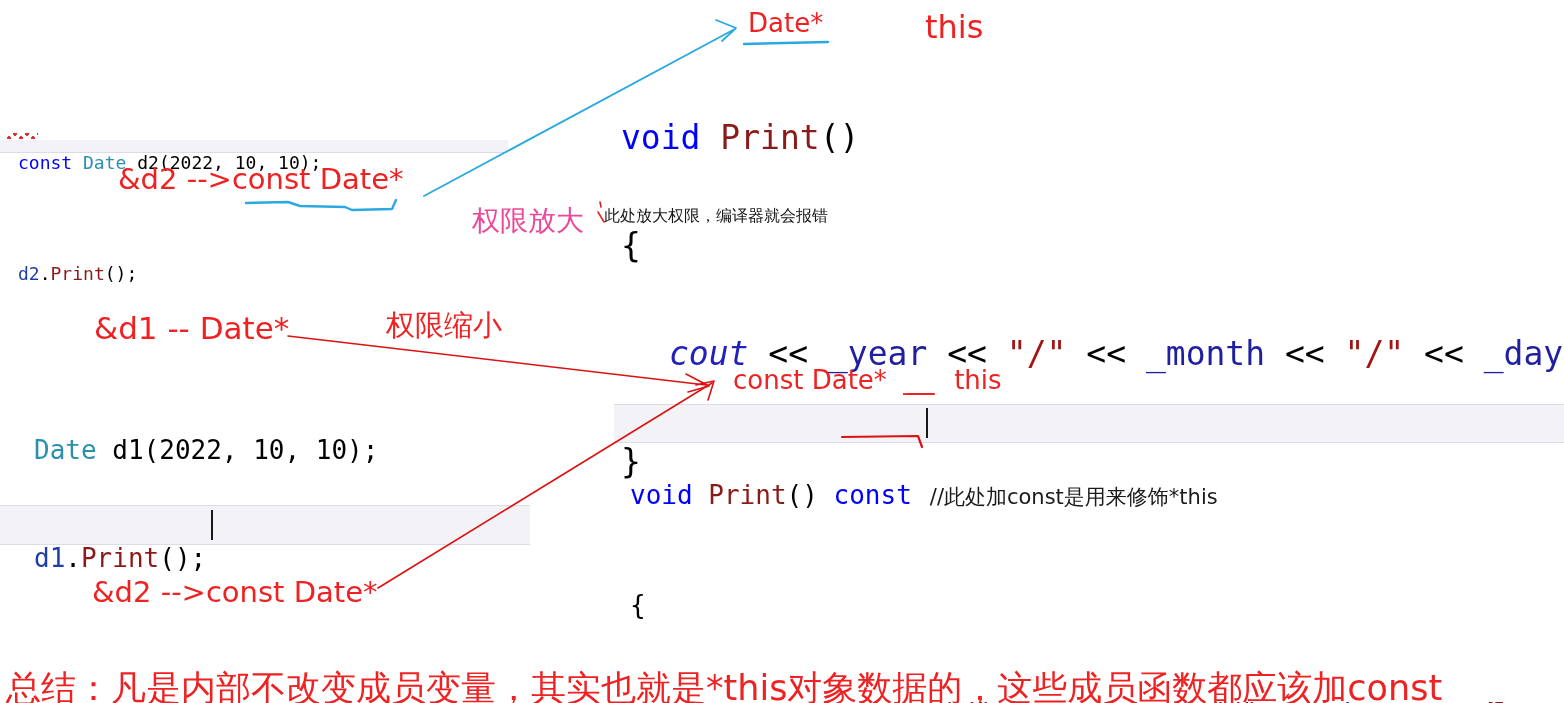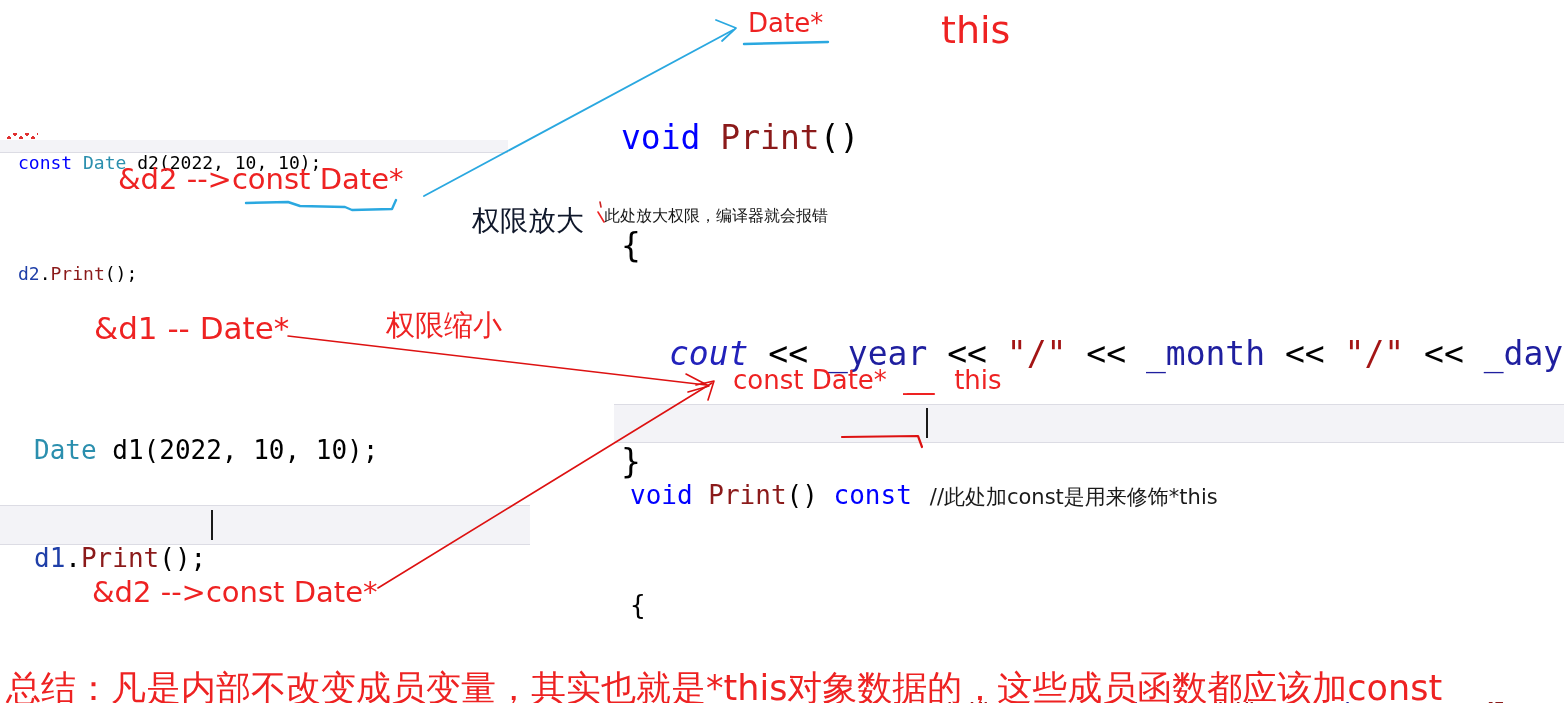--- a/index.html
+++ b/index.html
@@ -64,21 +64,21 @@
     background: #1a1a1a;
   }
 
   
   .ann {
     position: absolute;
     white-space: pre;
     font-family: "DejaVu Sans", "Liberation Sans", sans-serif;
   }
   .ann-red  { color: #ee2222; }
-  .ann-blue { color: #0f172a; }
+  .ann-blue { color: #ec4899; }
   .ann-black{ color: #161616; }
 
   .overlay {
     position: absolute;
     left: 0; top: 0;
     width: 1564px;
     height: 703px;
     pointer-events: none;
   }
 </style>
@@ -96,21 +96,21 @@
   <div class="squiggle" style="left:6px; top:133px; width:32px;"></div>
 
   <div class="code" style="left:615px; top:48px; font-size:33px; line-height:36px;margin-left:6px;">
     <div><span class="kw">void</span> <span class="fn">Print</span><span class="plain">()</span></div>
     <div><span class="plain">{</span></div>
     <div style="padding-left:48px;"><span class="stream">cout</span><span class="plain"> &lt;&lt; </span><span class="member">_year</span><span class="plain"> &lt;&lt; </span><span class="str">"/"</span><span class="plain"> &lt;&lt; </span><span class="member">_month</span><span class="plain"> &lt;&lt; </span><span class="str">"/"</span><span class="plain"> &lt;&lt; </span><span class="member">_day</span><span class="plain"> &lt;&lt; </span><span class="endl">endl</span><span class="plain">;</span></div>
     <div><span class="plain">}</span></div>
   </div>
 
   <div class="ann ann-red" style="left:748px; top:8px; font-size:26px;">Date*</div>
-  <div class="ann ann-red" style="left:925px; top:8px; font-size:38px;margin-left:16px;">this</div>
+  <div class="ann ann-red" style="left:925px; top:8px; font-size:32px;">this</div>
   <div class="ann ann-red" style="left:118px; top:162px; font-size:29px;">&amp;d2 --&gt;const Date*</div>
   <div class="ann ann-blue" style="left:472px; top:202px; font-size:28px;">权限放大</div>
   <div class="ann ann-black" style="left:604px; top:206px; font-size:16px;">此处放大权限，编译器就会报错</div>
 
   <div class="ann ann-red" style="left:94px; top:310px; font-size:31px;">&amp;d1 -- Date*</div>
   <div class="ann ann-red" style="left:386px; top:306px; font-size:29px;">权限缩小</div>
 
   <div class="lineband" style="left:0px; top:505px; width:530px; height:38px;"></div>
 
   <div class="code" style="left:34px; top:360px; font-size:26px; line-height:36px;">

